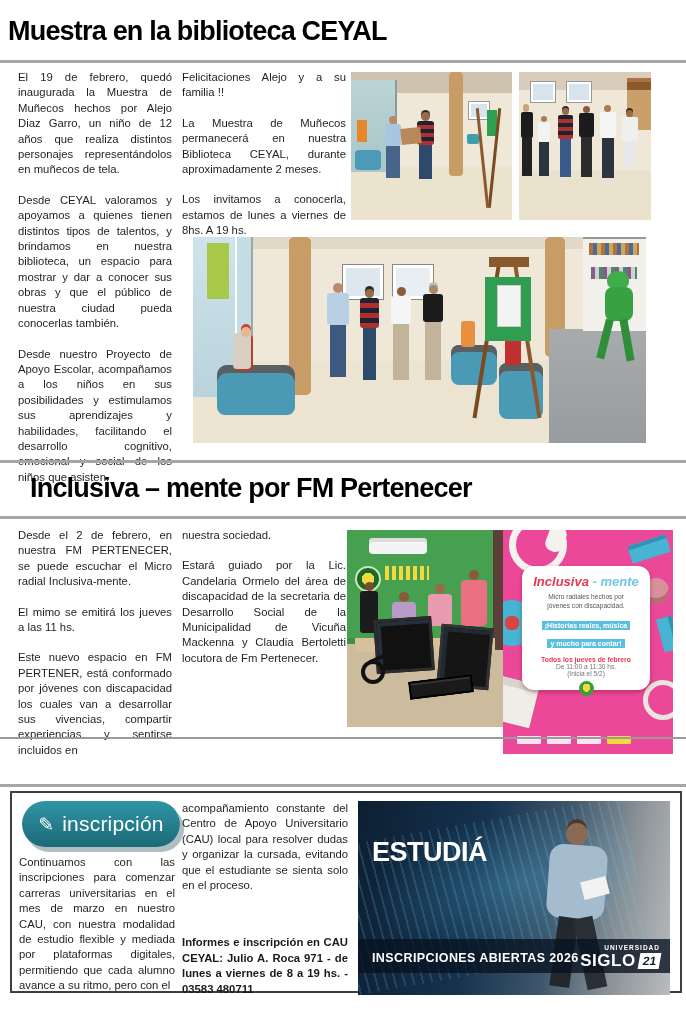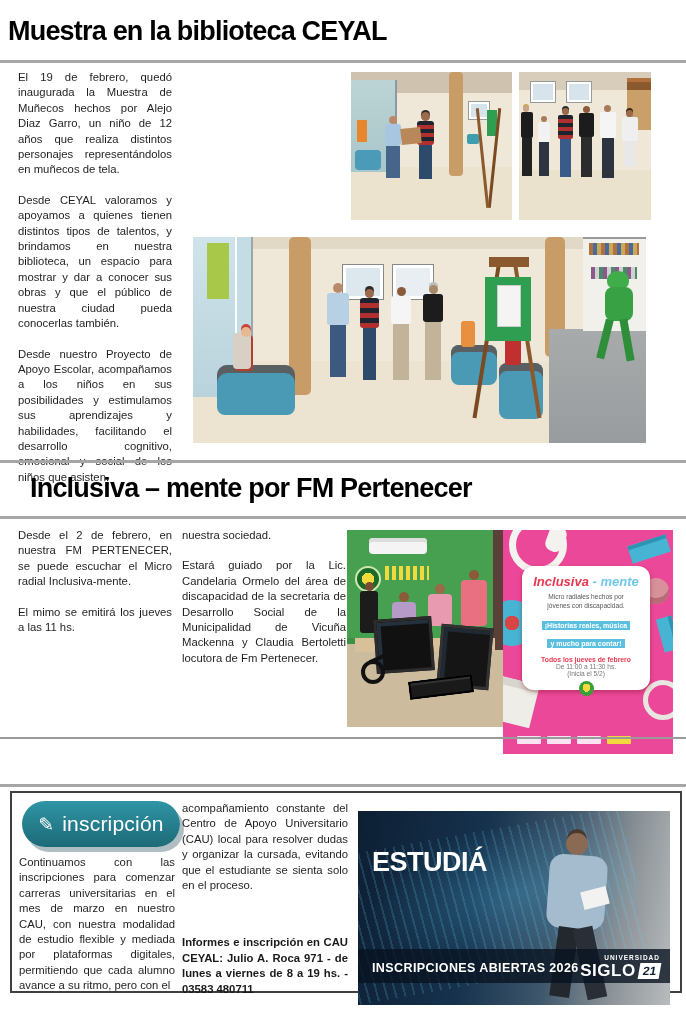--- a/index.html
+++ b/index.html
@@ -14,21 +14,21 @@
   
   .box3{position:absolute;left:10px;top:791px;width:672px;height:202px;border:2px solid #3f3f3f;
         background:#fff;box-sizing:border-box;}
   .badge{position:absolute;left:10px;top:8px;width:158px;height:46px;border-radius:24px;
          background:linear-gradient(180deg,#2f95a5 0%,#257d8c 55%,#1d6a77 100%);
          box-shadow:4px 5px 0 rgba(25,70,80,.35);display:flex;align-items:center;justify-content:center;gap:8px;}
   .badge .pen{color:#fff;font-size:19px;transform:rotate(0deg);}
   .badge .lbl{color:#fff;font-size:21px;letter-spacing:.2px;}
   .contact{font-weight:700;color:#1a1a1a;}
   
-  .ad{position:absolute;left:346px;top:18px;width:312px;height:194px;overflow:hidden;
+  .ad{position:absolute;left:346px;top:8px;width:312px;height:194px;overflow:hidden;
       background:linear-gradient(100deg,#0d1f33 0%,#16324d 38%,#3d566b 62%,#8b9297 82%,#b9bcbd 100%);}
   .ad .streaks{position:absolute;left:-20px;top:20px;width:300px;height:150px;opacity:.8;transform:rotate(-10deg);
       background:repeating-linear-gradient(85deg,transparent 0 7px,rgba(110,205,245,.22) 7px 9px),
                  radial-gradient(ellipse at 60% 45%,rgba(90,200,245,.35),transparent 60%);}
   .ad .h1,.ad .h2{position:absolute;left:14px;color:#fff;font-weight:700;font-size:27px;letter-spacing:-0.5px;}
   .ad .band{position:absolute;left:0;bottom:22px;width:100%;height:34px;background:rgba(8,18,32,.78);}
   .ad .banner{position:absolute;left:14px;bottom:30px;color:#fff;font-weight:700;font-size:12.5px;letter-spacing:.4px;}
   .ad .logo{position:absolute;right:10px;bottom:24px;text-align:right;color:#fff;}
   .ad .logo .u{font-size:6.5px;font-weight:700;letter-spacing:1px;display:block;}
   .ad .logo .row{display:flex;align-items:center;gap:3px;justify-content:flex-end;}
@@ -58,20 +58,25 @@
 <div class="pg">
 
   <div class="hd" style="left:8px;top:16px;">Muestra en la biblioteca CEYAL</div>
   <div class="rule" style="top:60px;height:3px;"></div>
 
   <div class="col" style="left:18px;top:70px;width:154px;">
     <p>El 19 de febrero, quedó inaugurada la Muestra de Muñecos hechos por Alejo Diaz Garro, un niño de 12 años que realiza distintos personajes representándolos en muñecos de tela.</p>
     <p>Desde CEYAL valoramos y apoyamos a quienes tienen distintos tipos de talentos, y brindamos en nuestra biblioteca, un espacio para mostrar y dar a conocer sus obras y que el público de nuestra ciudad pueda conocerlas también.</p>
     <p>Desde nuestro Proyecto de Apoyo Escolar, acompañamos a los niños en sus posibilidades y estimulamos sus aprendizajes y habilidades, facilitando el desarrollo cognitivo, emocional y social de los niños que asisten.</p>
   </div>
+  <div class="col" style="left:182px;top:70px;width:164px;">
+    <p>Felicitaciones Alejo y a su familia !!</p>
+    <p>La Muestra de Muñecos permanecerá en nuestra Biblioteca CEYAL, durante aproximadamente 2 meses.</p>
+    <p>Los invitamos a conocerla, estamos de lunes a viernes de 8hs. A 19 hs.</p>
+  </div>
 
   <div class="ph" style="left:351px;top:72px;width:161px;height:148px;background:linear-gradient(180deg,#cfc3b0 0 14%,#efe8d8 14% 64%,#ece3cf 64% 100%);">
     <i class="s" style="left:0;top:8px;width:44px;height:92px;background:linear-gradient(180deg,#bcd4d6,#a9c6c8);border-right:2px solid #8a9aa0;"></i>
     <i class="s" style="left:6px;top:48px;width:10px;height:22px;background:#e8862e;"></i>
     <i class="s" style="left:4px;top:78px;width:26px;height:20px;background:#4a9ab8;border-radius:4px;"></i>
     <i class="s" style="left:98px;top:0;width:14px;height:104px;background:#c89c66;border-radius:4px;"></i>
     <i class="s" style="left:118px;top:30px;width:16px;height:13px;background:#d8e4ec;border:2px solid #fff;box-shadow:0 0 0 1px #999;"></i>
     <i class="s" style="left:116px;top:62px;width:12px;height:10px;background:#3f9eae;border-radius:2px;"></i>
     <i class="s" style="left:38px;top:44px;width:8px;height:8px;border-radius:50%;background:#b98a6a;"></i>
     <i class="s" style="left:34px;top:52px;width:16px;height:22px;background:#a9c6e0;border-radius:3px;"></i>
@@ -154,20 +159,21 @@
     <i class="s" style="left:430px;top:82px;width:8px;height:42px;background:#2f8e3a;transform:rotate(-10deg);"></i>
   </div>
 
   <div class="rule" style="top:460px;height:3px;"></div>
   <div class="hd" style="left:30px;top:473px;">Inclusiva – mente por FM Pertenecer</div>
   <div class="rule" style="top:516px;height:3px;"></div>
 
   <div class="col" style="left:18px;top:528px;width:154px;">
     <p>Desde el 2 de febrero, en nuestra FM PERTENECER, se puede escuchar el Micro radial Inclusiva-mente.</p>
     <p>El mimo se emitirá los jueves a las 11 hs.</p>
+    <p>Este nuevo espacio en FM PERTENER, está conformado por jóvenes con discapacidad los cuales van a desarrollar sus vivencias, compartir experiencias y sentirse incluidos en</p>
   </div>
   <div class="col" style="left:182px;top:528px;width:164px;">
     <p>nuestra sociedad.</p>
     <p>Estará guiado por la Lic. Candelaria Ormelo del área de discapacidad de la secretaria de Desarrollo Social de la Municipalidad de Vicuña Mackenna y Claudia Bertoletti locutora de Fm Pertenecer.</p>
   </div>
 
   <div class="ph" style="left:347px;top:530px;width:163px;height:197px;background:linear-gradient(180deg,#47a050 0 55%,#3c9147 55% 58%,#cdbb9e 58% 100%);">
     <i class="s" style="left:22px;top:8px;width:58px;height:16px;background:#f4f4f4;border-radius:4px;box-shadow:inset 0 4px 0 #ddd;"></i>
     <i class="s" style="left:8px;top:36px;width:22px;height:22px;border-radius:50%;background:radial-gradient(circle,#f2d93c 0 40%,#1a6a2a 41% 100%);border:2px solid #cfe8b0;"></i>
     <i class="s" style="left:38px;top:36px;width:44px;height:14px;background:repeating-linear-gradient(90deg,#f2d93c 0 4px,transparent 4px 7px);"></i>

